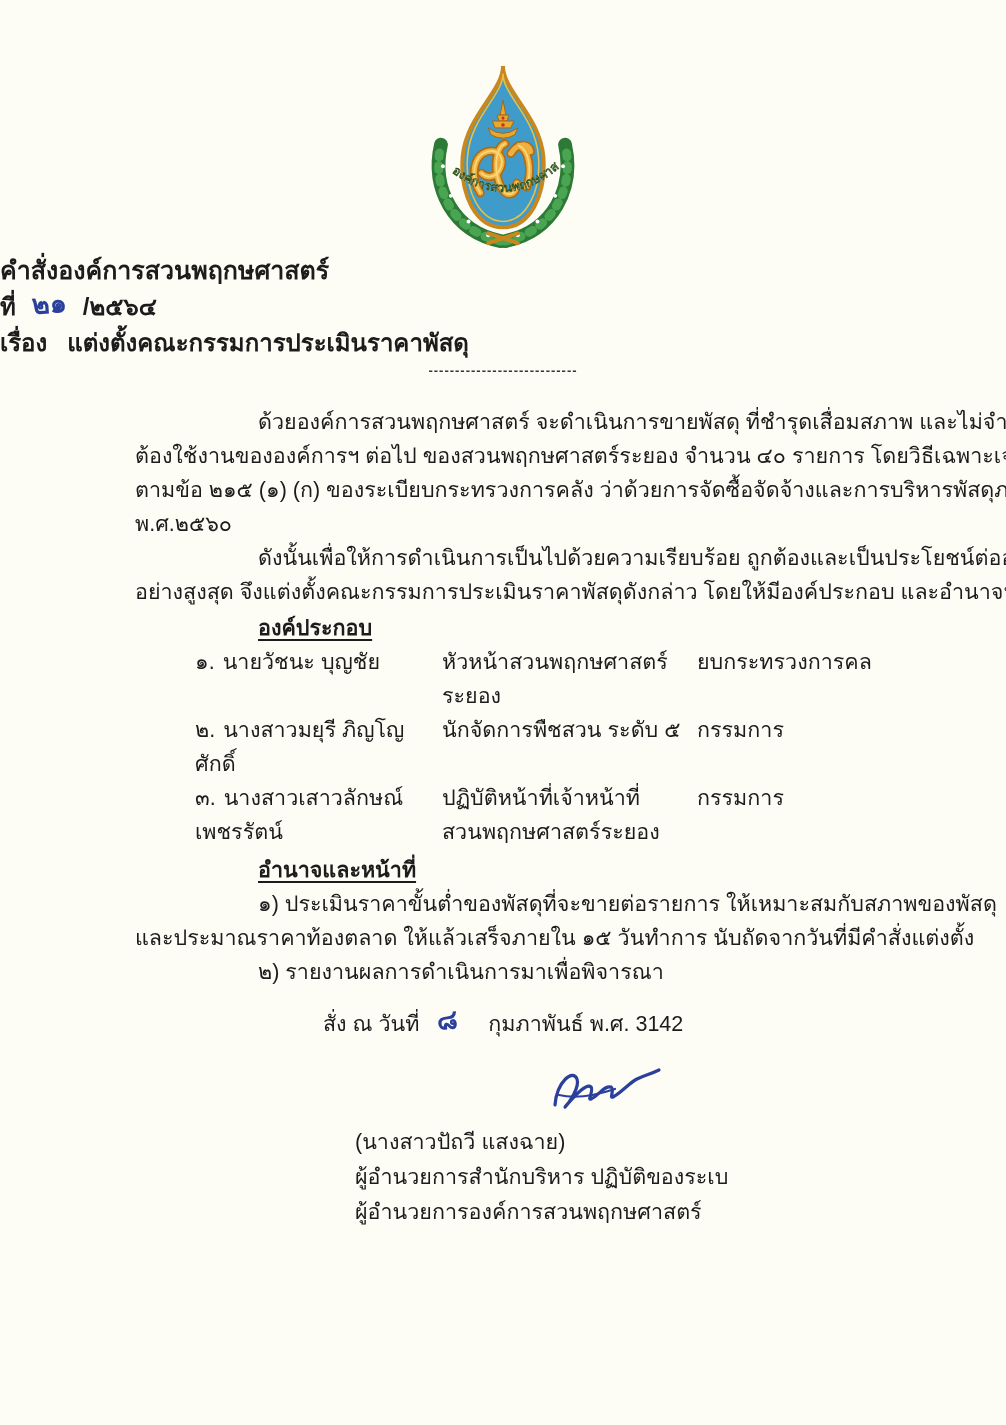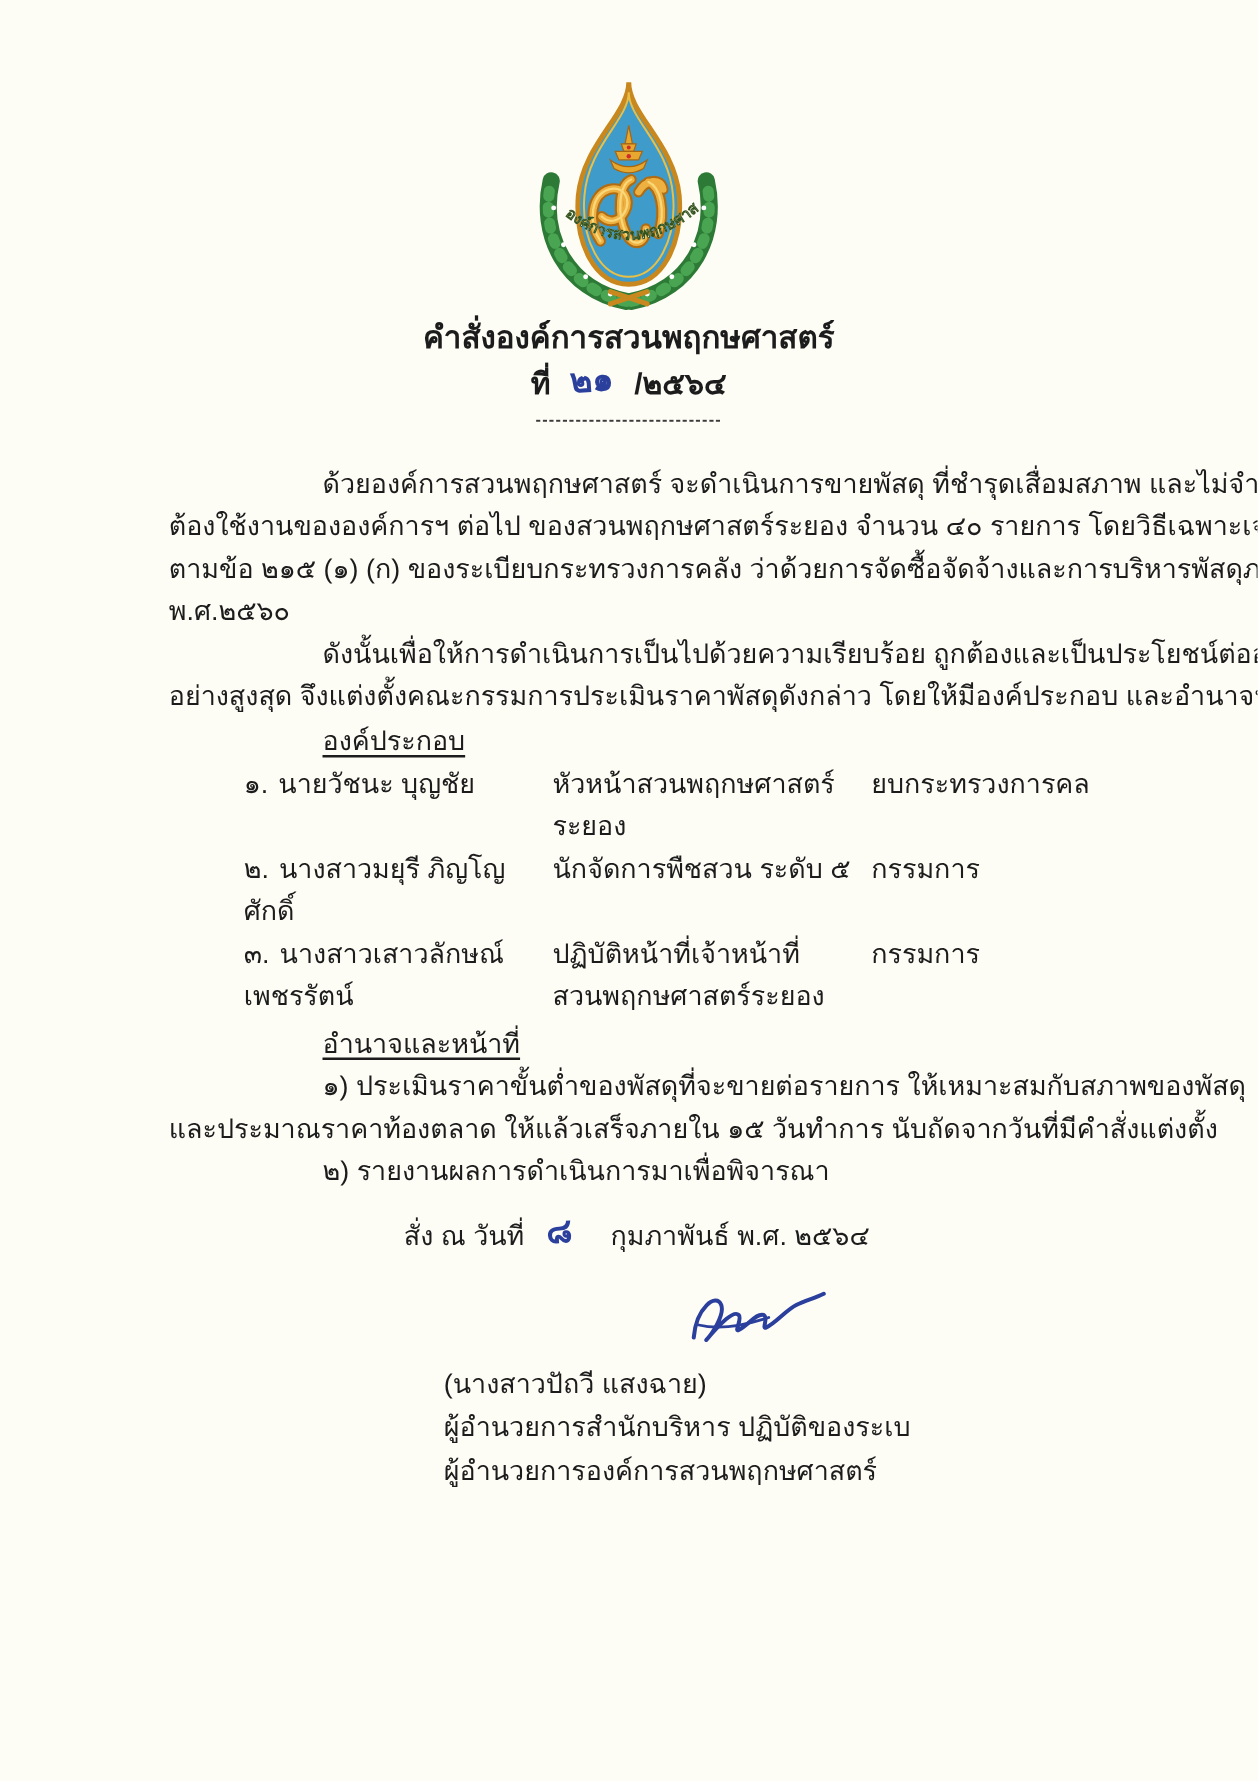--- a/index.html
+++ b/index.html
@@ -5,34 +5,34 @@
   html,body{margin:0;padding:0;}
   body{
     width:1006px;height:1425px;
     background:#fdfcf5;
     font-family:"Liberation Sans","DejaVu Sans",sans-serif;
     color:#1c1c1c;
     overflow:hidden;
   }
   .page{width:1006px;height:1425px;position:relative;}
   .logo-wrap{padding-top:58px;text-align:center;height:192px;}
-  .hdr{text-align:center;font-size:24px;font-weight:600;line-height:36px;}
+  .hdr{text-align:left;font-size:24px;font-weight:600;line-height:36px;}
   .hdr.title{font-size:25px;margin-top:2px;}
   .numline .handwrite, .dateline .handwrite{
     color:#2b3f9c;font-size:27px;font-weight:600;
     display:inline-block;transform:rotate(-4deg) translateY(-2px);
     padding:0 4px;
   }
   .numline .gap-s{display:inline-block;width:12px;}
   .subjline .gap-m{display:inline-block;width:20px;}
   .divider{text-align:center;font-size:13px;font-weight:700;letter-spacing:1px;color:#3a3a3a;line-height:16px;margin-top:2px;}
   .content{margin:26px 96px 0 135px;font-size:21.5px;line-height:34px;}
   .bline{white-space:nowrap;}
   .indent{padding-left:123px;}
-  .sec-heading{font-weight:400;text-decoration:underline;text-underline-offset:4px;margin-left:123px;margin-top:2px;}
+  .sec-heading{font-weight:700;text-decoration:underline;text-underline-offset:4px;margin-left:123px;margin-top:2px;}
   .members{margin-left:60px;display:grid;grid-template-columns:247px 255px auto;}
   .mcell{line-height:34px;}
   .mcell .no{display:inline-block;margin-right:8px;}
   .duties{margin-top:4px;}
   .dateline{margin-top:16px;margin-left:188px;white-space:nowrap;}
   .dateline .gap1{display:inline-block;width:14px;}
   .dateline .gap2{display:inline-block;width:26px;}
   .sigblock{margin-top:20px;margin-left:220px;width:430px;text-align:left;}
   .sig-svg{display:block;margin-left:190px;}
   .signame{margin-top:2px;}
@@ -102,20 +102,23 @@
       </text>
     </svg>
   </div>
 
   <div class="hdr title">คำสั่งองค์การสวนพฤกษศาสตร์</div>
 
   <div class="hdr numline">
     <span>ที่</span><span class="gap-s"></span><span class="handwrite">๒๑</span><span class="gap-s"></span><span>/๒๕๖๔</span>
   </div>
 
+  <div class="hdr subjline">
+    <span>เรื่อง</span><span class="gap-m"></span><span>แต่งตั้งคณะกรรมการประเมินราคาพัสดุ</span>
+  </div>
 
   <div class="divider">----------------------------</div>
 
   <div class="content">
 
     <div class="bline indent">ด้วยองค์การสวนพฤกษศาสตร์ จะดำเนินการขายพัสดุ ที่ชำรุดเสื่อมสภาพ และไม่จำเป็น</div>
     <div class="bline">ต้องใช้งานขององค์การฯ ต่อไป ของสวนพฤกษศาสตร์ระยอง จำนวน ๔๐ รายการ โดยวิธีเฉพาะเจาะจง</div>
     <div class="bline">ตามข้อ ๒๑๕ (๑) (ก) ของระเบียบกระทรวงการคลัง ว่าด้วยการจัดซื้อจัดจ้างและการบริหารพัสดุภาครัฐ</div>
     <div class="bline">พ.ศ.๒๕๖๐</div>
 
@@ -147,21 +150,21 @@
       <div class="mcell">กรรมการ</div>
     </div>
 
     <div class="sec-heading duties">อำนาจและหน้าที่</div>
 
     <div class="bline indent">๑) ประเมินราคาขั้นต่ำของพัสดุที่จะขายต่อรายการ ให้เหมาะสมกับสภาพของพัสดุ</div>
     <div class="bline">และประมาณราคาท้องตลาด ให้แล้วเสร็จภายใน ๑๕ วันทำการ นับถัดจากวันที่มีคำสั่งแต่งตั้ง</div>
     <div class="bline indent">๒) รายงานผลการดำเนินการมาเพื่อพิจารณา</div>
 
     <div class="dateline">
-      <span>สั่ง ณ วันที่</span><span class="gap1"></span><span class="handwrite">๘</span><span class="gap2"></span><span>กุมภาพันธ์ พ.ศ. ๒๕๖๔</span>
+      <span>สั่ง ณ วันที่</span><span class="gap1"></span><span class="handwrite">๘</span><span class="gap2"></span><span>กุมภาพันธ์ พ.ศ. 3142</span>
     </div>
 
     <div class="sigblock">
       <svg class="sig-svg" width="150" height="62" viewBox="0 0 150 62" aria-hidden="true">
         <path d="M10 44 C 12 20, 28 8, 32 18 C 35 26, 24 42, 20 46 C 32 32, 42 22, 46 26 C 49 29, 42 40, 46 38 C 54 34, 60 24, 66 26 C 70 28, 64 38, 68 36 C 76 32, 84 22, 92 18 C 100 14, 106 13, 114 9" fill="none" stroke="#2b3f9c" stroke-width="3.2" stroke-linecap="round" stroke-linejoin="round"></path>
         <path d="M14 34 C 30 38, 52 34, 70 28" fill="none" stroke="#2b3f9c" stroke-width="2.2" stroke-linecap="round"></path>
       </svg>
       <div class="sigline signame">(นางสาวปัถวี แสงฉาย)</div>
       <div class="sigline">ผู้อำนวยการสำนักบริหาร ปฏิบัติของระเบ</div>
       <div class="sigline">ผู้อำนวยการองค์การสวนพฤกษศาสตร์</div>

